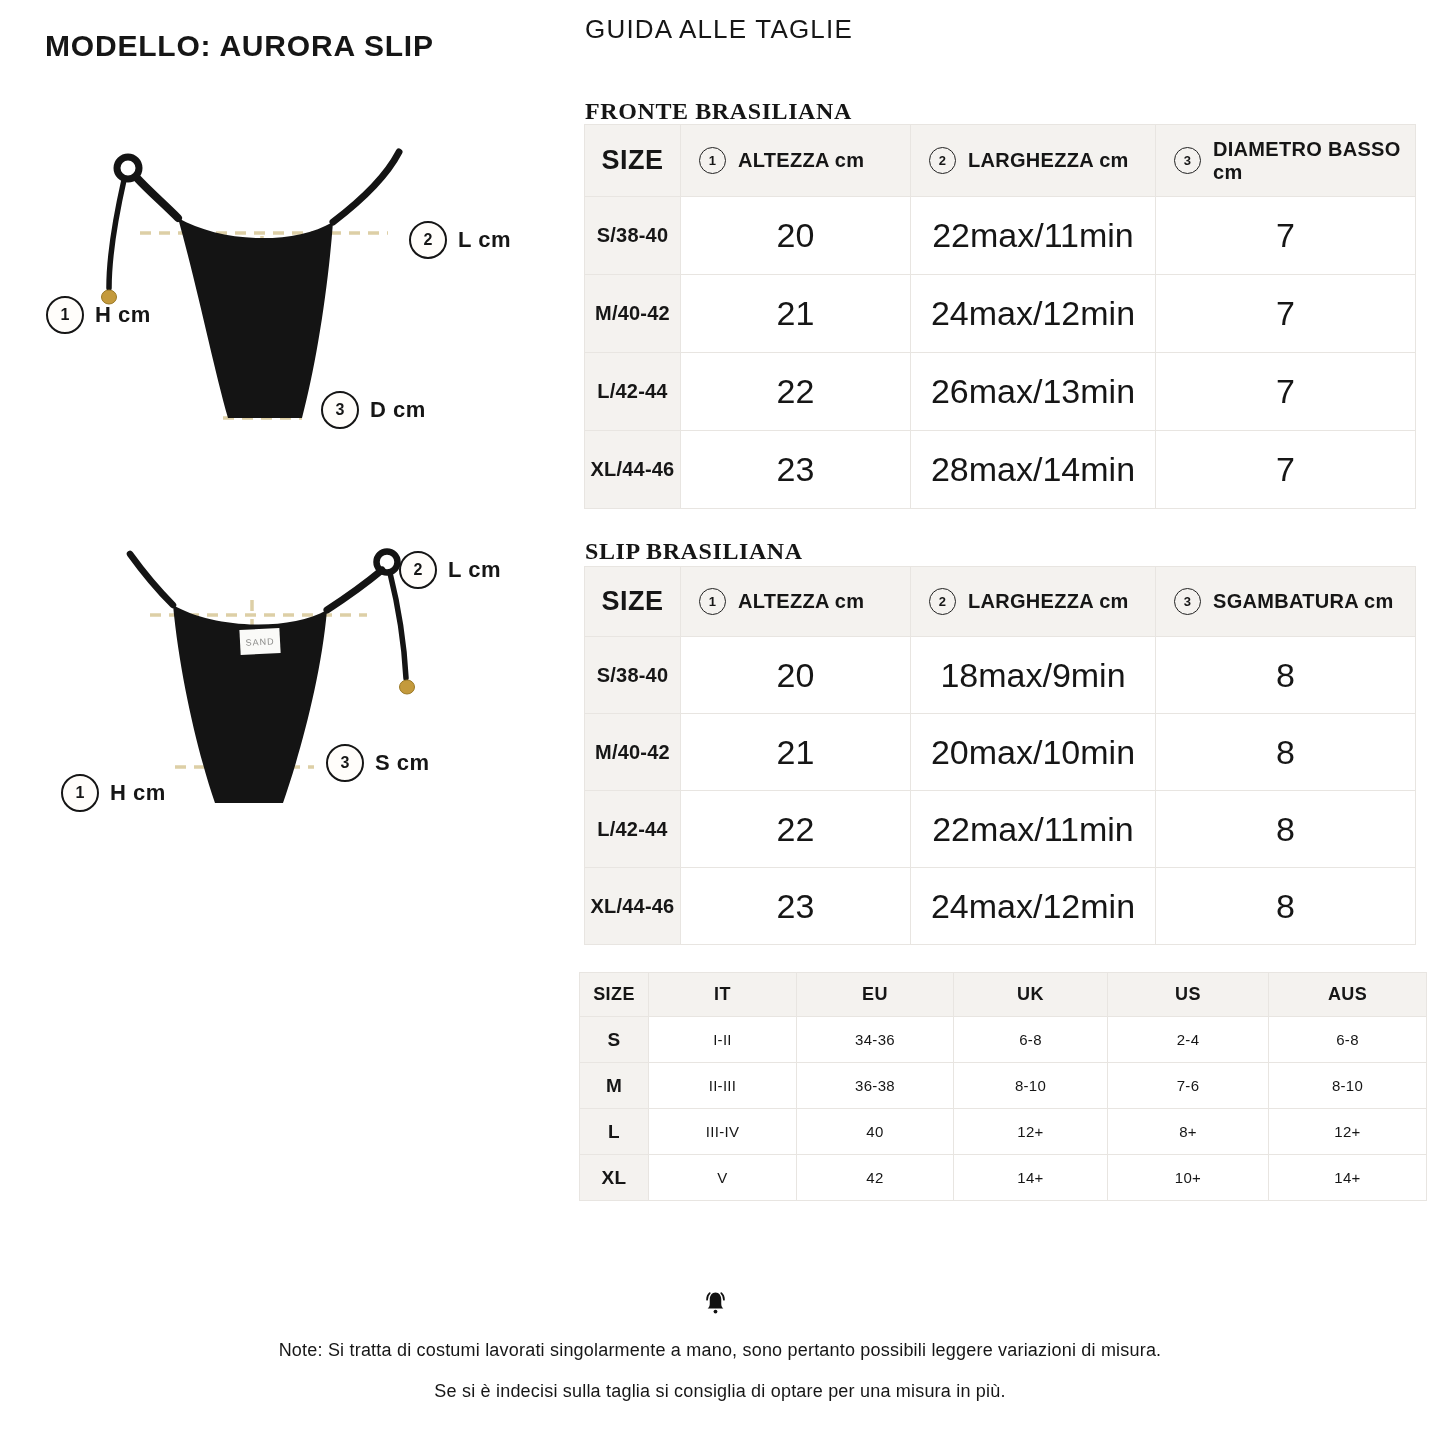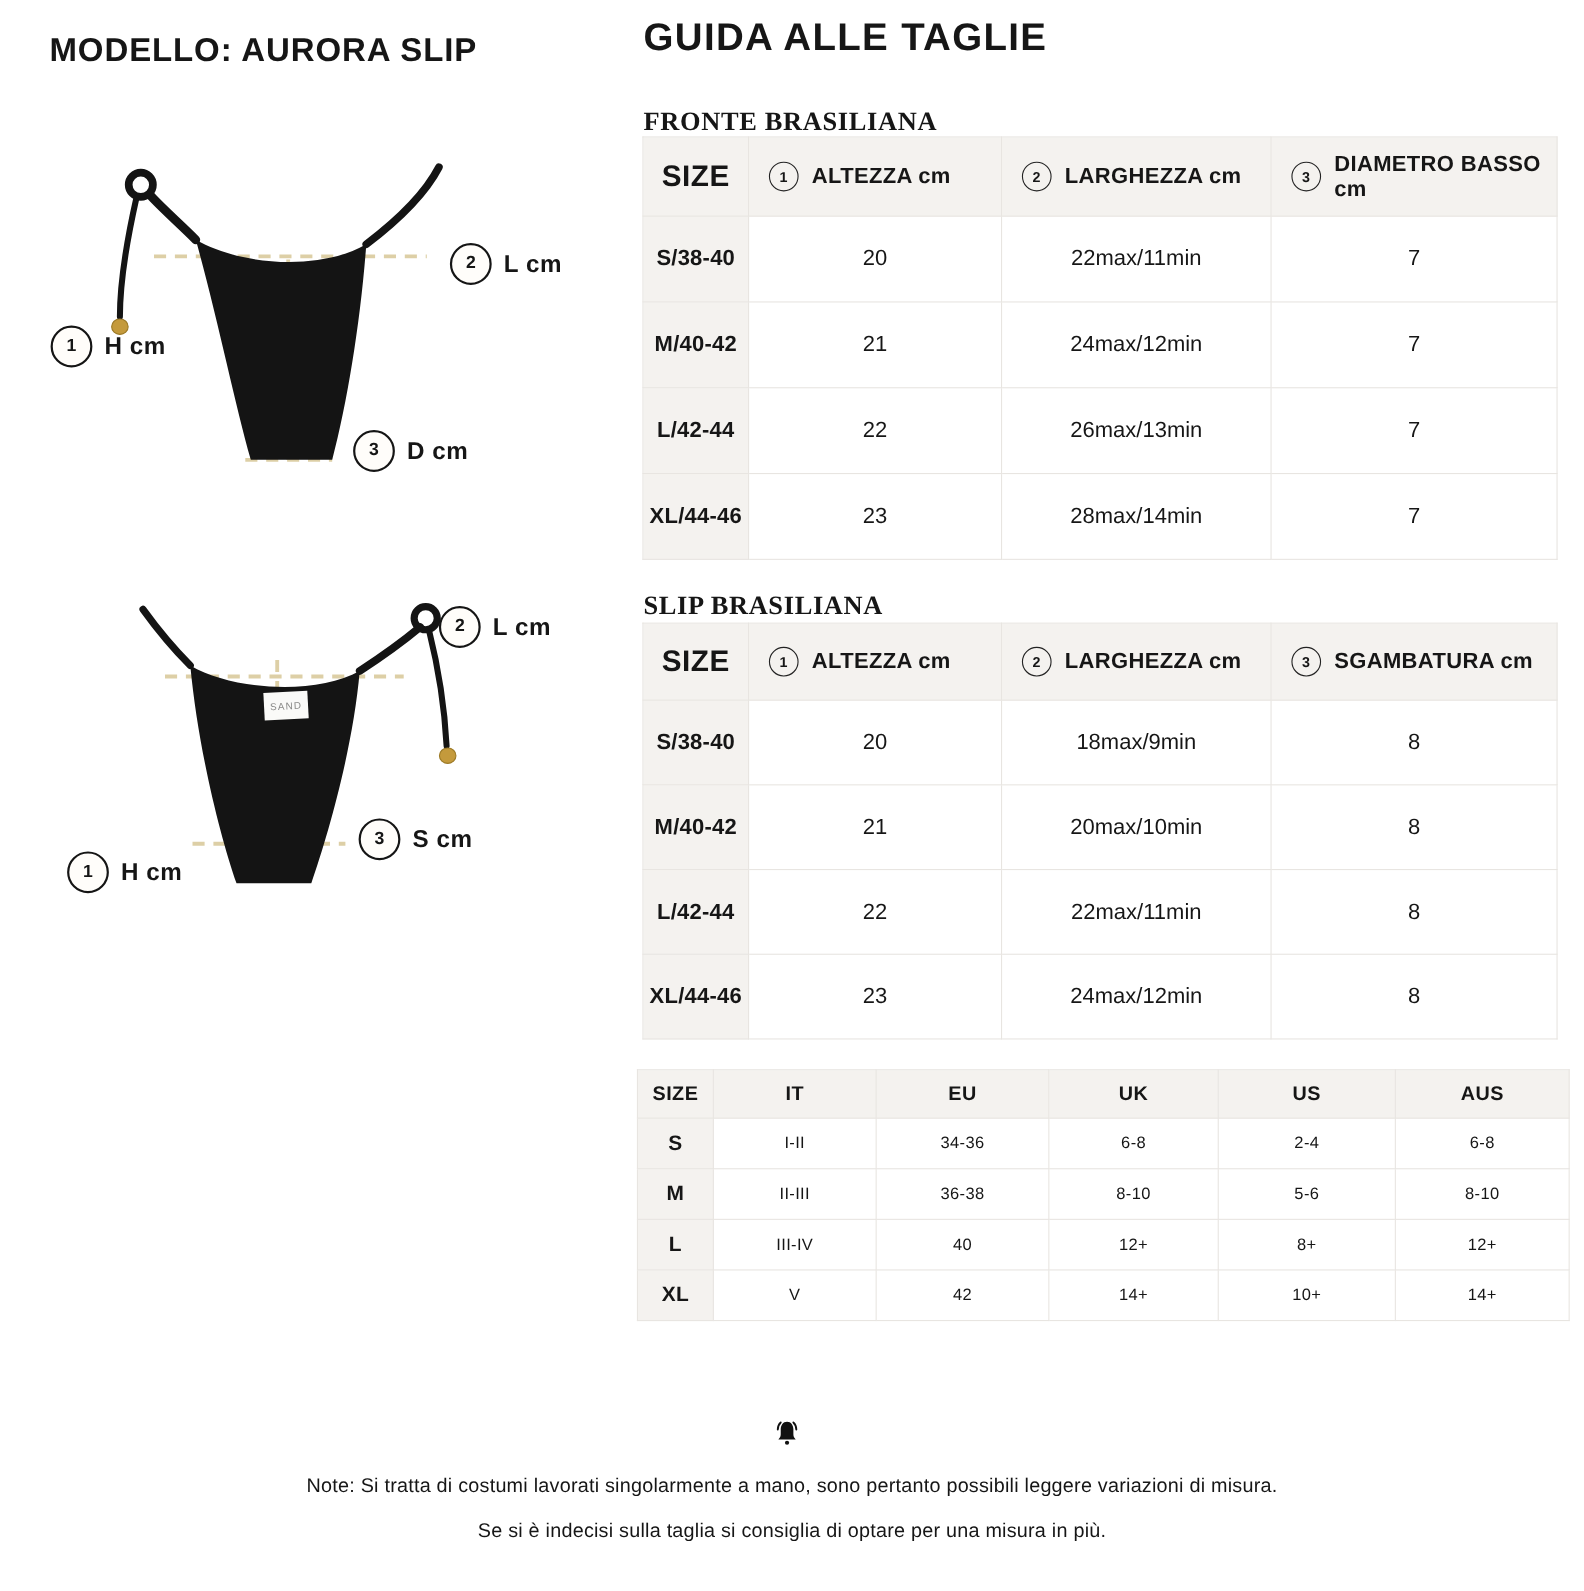--- a/index.html
+++ b/index.html
@@ -10,21 +10,21 @@
     overflow:hidden;
   }
 
   
   .model-title{
     position:absolute; left:45px; top:26px; width:400px;
     font-size:30px; line-height:1.3; font-weight:600; letter-spacing:.8px;
   }
   .guide-title{
     position:absolute; left:585px; top:14px;
-    font-size:35px; font-weight:700; letter-spacing:1.2px;
+    font-size:26px; font-weight:400; letter-spacing:1.2px;
   }
   .section-label{
     position:absolute; font-size:24px; font-weight:700; letter-spacing:.6px;font-family:Liberation Serif, serif;
   }
 
   
   .diagram{ position:absolute; }
   .dash{ stroke:#ddcfa6; stroke-width:3.5; stroke-dasharray:11 8; fill:none; }
   .anno{ position:absolute; display:flex; align-items:center; gap:11px; }
   .anno-badge{
@@ -46,21 +46,21 @@
     display:flex; align-items:center; padding-left:18px;
     font-size:20px; font-weight:600; letter-spacing:.3px; text-align:left;
   }
   .num-badge{
     width:27px; height:27px; border:1.6px solid #222; border-radius:50%;
     display:inline-flex; align-items:center; justify-content:center;
     font-size:13px; font-weight:600; margin-right:12px; flex:0 0 auto; background:transparent;
   }
   .meas-table td{ text-align:center; }
   .meas-table td.size-c{ font-size:20px; font-weight:700; letter-spacing:.2px; }
-  .meas-table td.val{ font-size:20px; font-weight:400; }
+  .meas-table td.val{ font-size:34px; font-weight:400; }
   .t1 thead th{ height:72px; } .t1 td{ height:78px; }
   .t2 thead th{ height:70px; } .t2 td{ height:77px; }
 
   .conv-table{ left:579px; top:972px; width:847px; }
   .conv-table thead th{ height:44px; font-size:18px; font-weight:700; letter-spacing:.4px; text-align:center; }
   .conv-table td{ height:46px; text-align:center; font-size:15px; font-weight:500; letter-spacing:.3px; }
   .conv-table td.size-c{ font-size:19px; font-weight:700; }
 
   
   .notes{ position:absolute; left:0; top:1290px; width:1440px; text-align:center; }
@@ -276,21 +276,21 @@
       <td>34-36</td>
       <td>6-8</td>
       <td>2-4</td>
       <td>6-8</td>
     </tr>
     <tr>
       <td class="size-c size-col">M</td>
       <td>II-III</td>
       <td>36-38</td>
       <td>8-10</td>
-      <td>5-6</td>
+      <td>7-6</td>
       <td>8-10</td>
     </tr>
     <tr>
       <td class="size-c size-col">L</td>
       <td>III-IV</td>
       <td>40</td>
       <td>12+</td>
       <td>8+</td>
       <td>12+</td>
     </tr>

